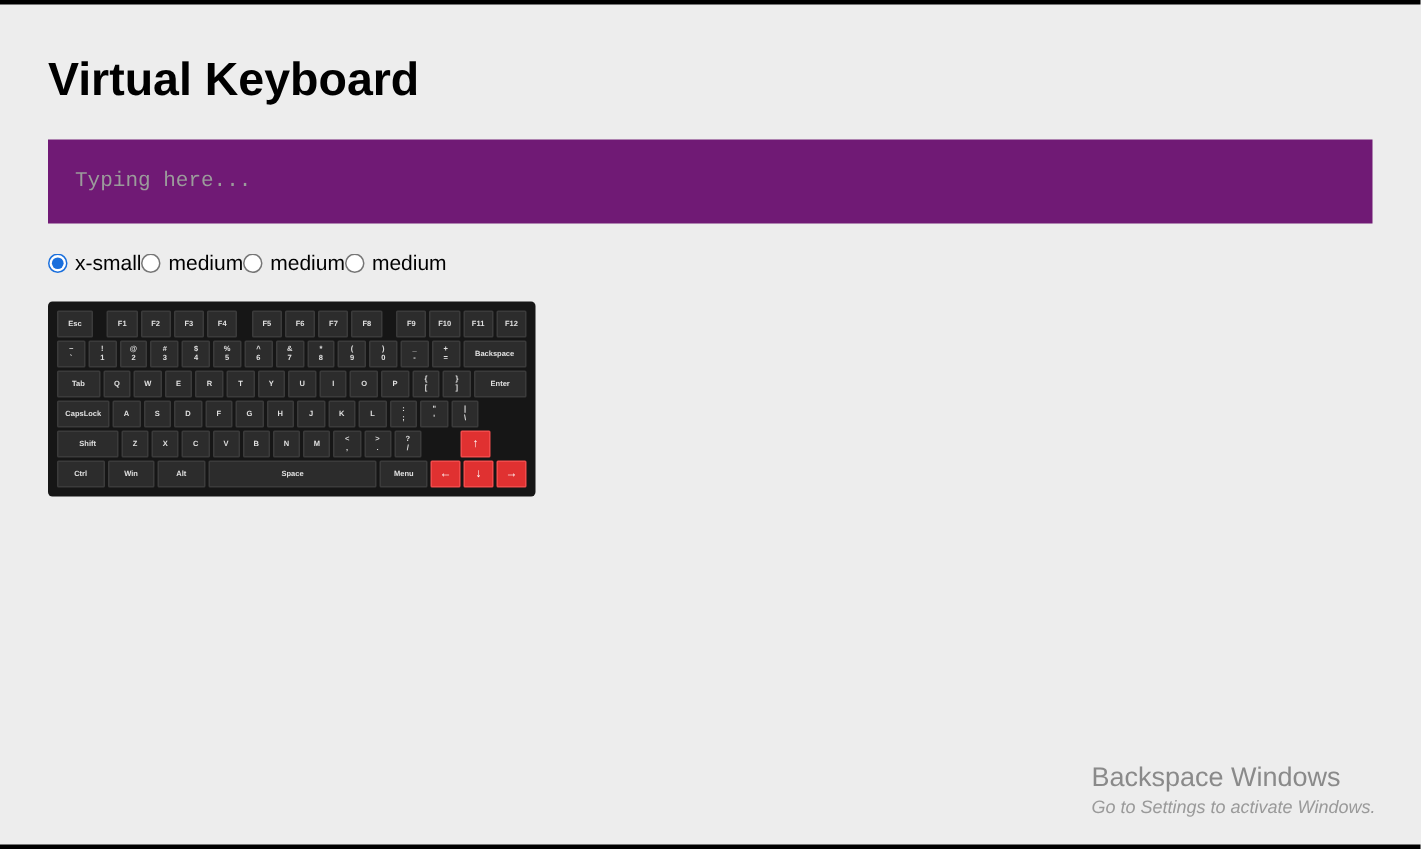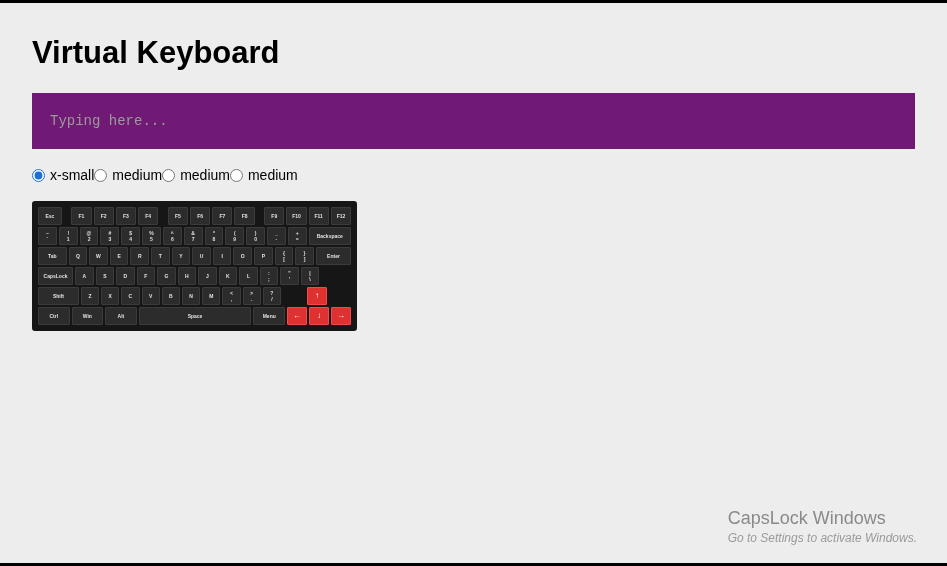--- a/index.html
+++ b/index.html
@@ -295,15 +295,15 @@
       <div class="key wide-space">Space</div>
       <div class="key wide-15">Menu</div>
       <div class="key arrow">←</div>
       <div class="key arrow">↓</div>
       <div class="key arrow">→</div>
     </div>
   </div>
 </div>
 
 <div class="watermark">
-  <div class="wline1">CapsLock Windows</div>
+  <div class="wline1">Backspace Windows</div>
   <div class="wline2">Go to Settings to activate Windows.</div>
 </div>
 
 </body></html>

